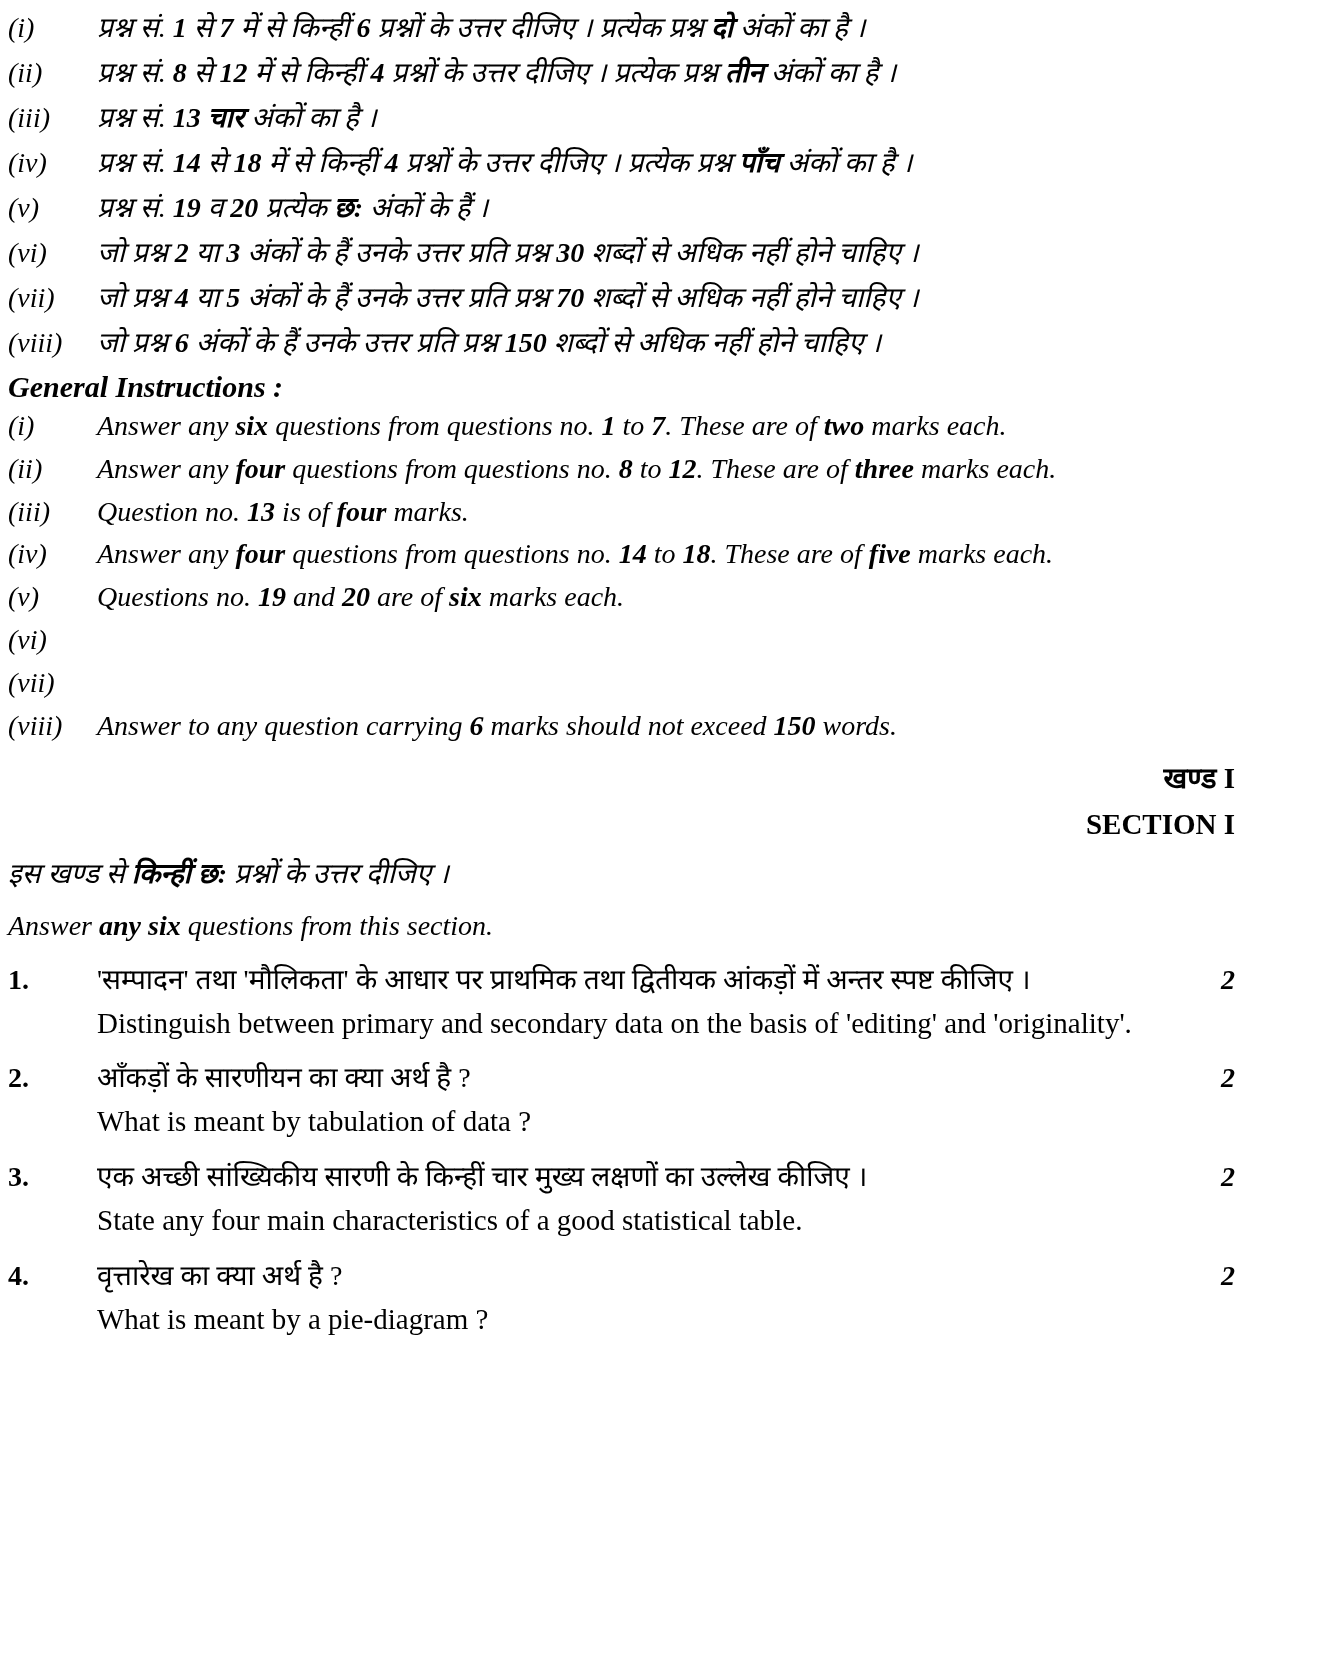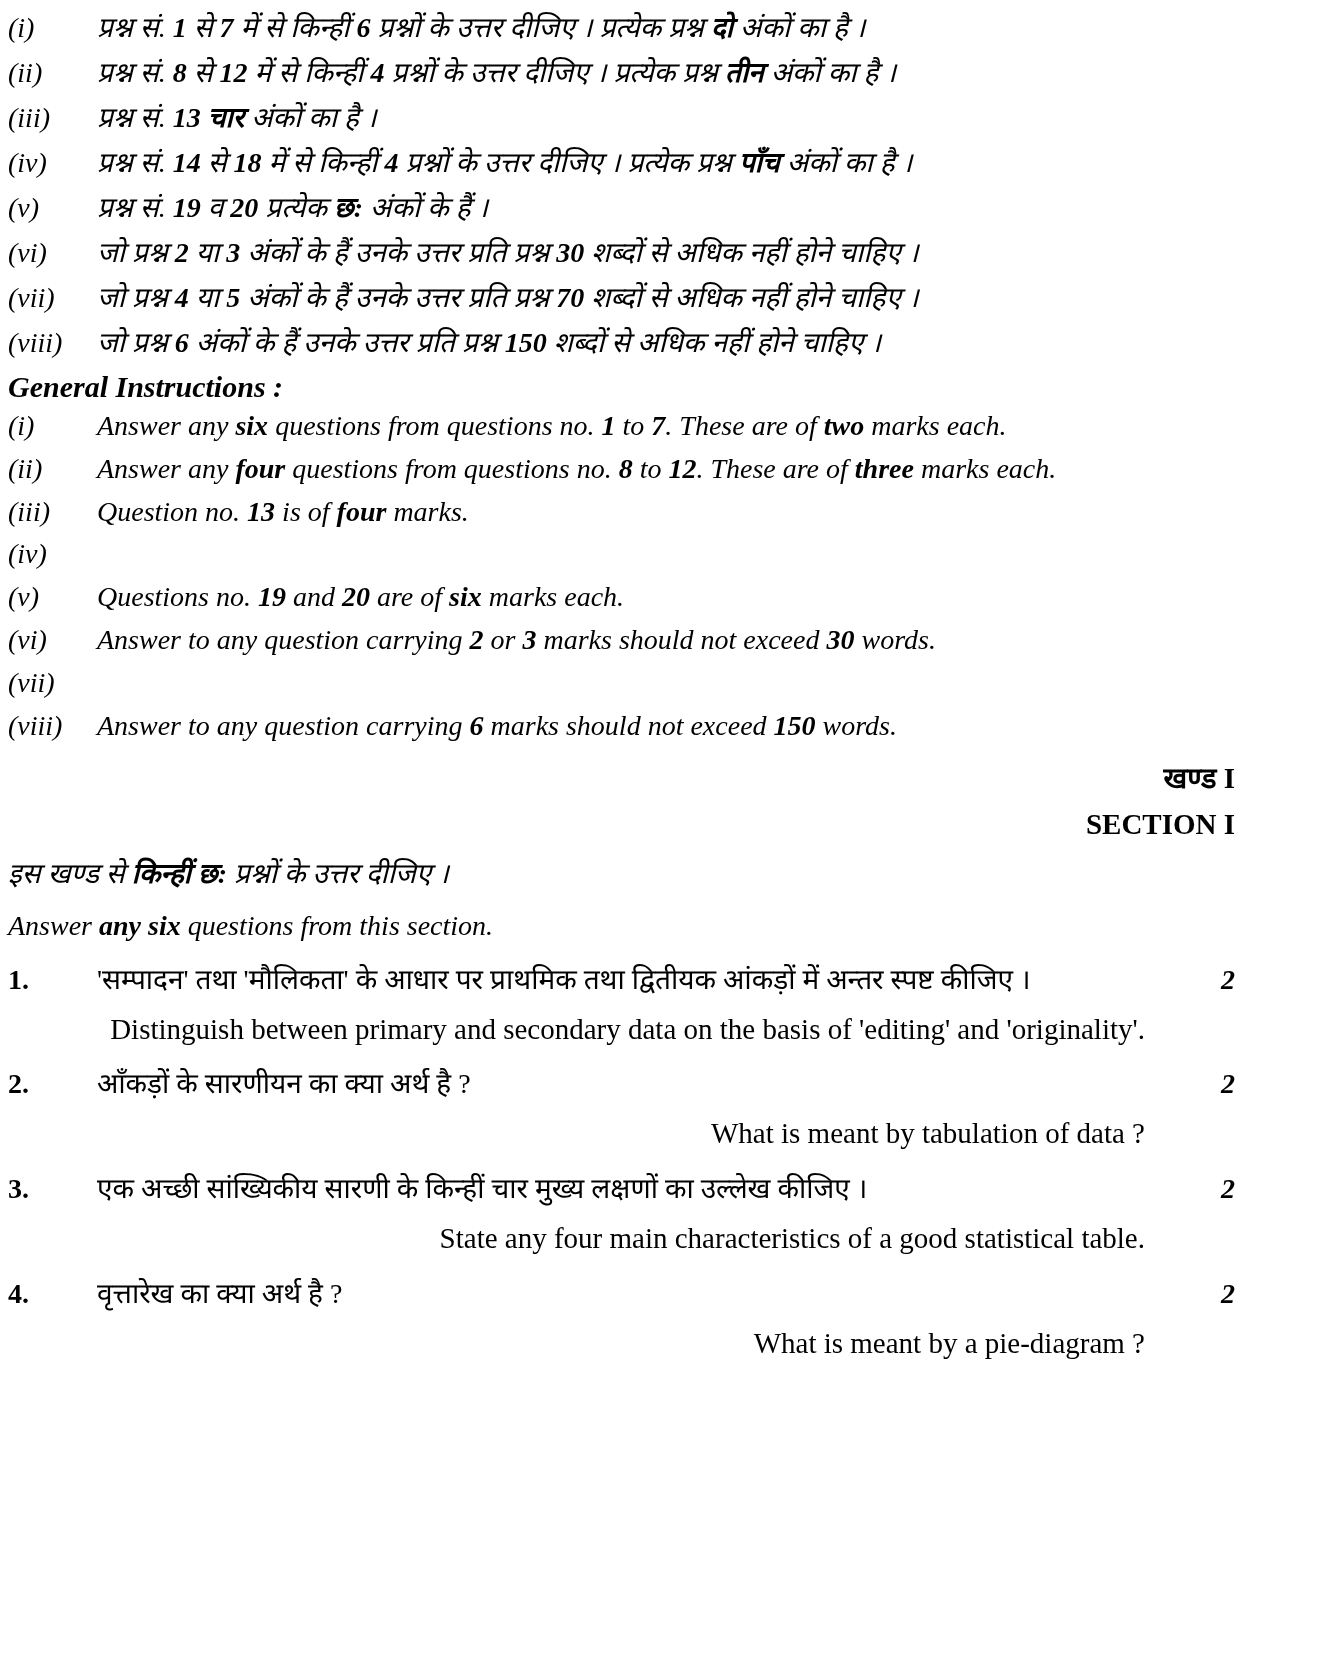--- a/index.html
+++ b/index.html
@@ -21,21 +21,21 @@
   
   .sec-h{text-align:right;font-weight:bold;font-size:29px;margin:12px 0 10px 0;}
   
   .note{font-size:28px;line-height:1.35;margin:14px 0 14px 0;font-style:italic;}
   
   .q{margin-bottom:14px;}
   .qrow{display:flex;align-items:flex-start;}
   .qnum{flex:none;width:89px;font-size:28px;font-weight:bold;line-height:1.5;}
   .qhindi{flex:none;width:1048px;font-size:28px;line-height:1.5;text-align:justify;}
   .qmarks{flex:1;text-align:right;font-size:28px;font-style:italic;font-weight:bold;align-self:flex-end;line-height:1.5;}
-  .qeng{flex:none;width:1048px;font-size:29px;line-height:1.4;margin-top:8px;text-align:right;}
+  .qeng{flex:none;width:1048px;font-size:29px;line-height:1.4;margin-top:2px;}
 </style>
 </head>
 <body>
 
 <div class="page">
 
   <div class="ilist hindi-italic" id="hindi-instructions">
       <div class="irow">
         <div class="inum">(i)</div>
         <div class="itext"><span>प्रश्न सं. </span><span class="b">1</span><span> से </span><span class="b">7</span><span> में से किन्हीं </span><span class="b">6</span><span> प्रश्नों के उत्तर दीजिए । प्रत्येक प्रश्न </span><span class="b">दो</span><span> अंकों का है ।</span></div>
@@ -80,28 +80,28 @@
       <div class="irow">
         <div class="inum">(ii)</div>
         <div class="itext"><span>Answer any </span><span class="b">four</span><span> questions from questions no. </span><span class="b">8</span><span> to </span><span class="b">12</span><span>. These are of </span><span class="b">three</span><span> marks each.</span></div>
       </div>
       <div class="irow">
         <div class="inum">(iii)</div>
         <div class="itext"><span>Question no. </span><span class="b">13</span><span> is of </span><span class="b">four</span><span> marks.</span></div>
       </div>
       <div class="irow">
         <div class="inum">(iv)</div>
+        <div class="itext"><span>Answer any </span><span class="b">four</span><span> questions from questions no. </span><span class="b">14</span><span> to </span><span class="b">18</span><span>. These are of </span><span class="b">five</span><span> marks each.</span></div>
       </div>
       <div class="irow">
         <div class="inum">(v)</div>
         <div class="itext"><span>Questions no. </span><span class="b">19</span><span> and </span><span class="b">20</span><span> are of </span><span class="b">six</span><span> marks each.</span></div>
       </div>
       <div class="irow">
         <div class="inum">(vi)</div>
-        <div class="itext"><span>Answer to any question carrying </span><span class="b">2</span><span> or </span><span class="b">3</span><span> marks should not exceed </span><span class="b">30</span><span> words.</span></div>
       </div>
       <div class="irow">
         <div class="inum">(vii)</div>
       </div>
       <div class="irow">
         <div class="inum">(viii)</div>
         <div class="itext"><span>Answer to any question carrying </span><span class="b">6</span><span> marks should not exceed </span><span class="b">150</span><span> words.</span></div>
       </div>
     </div>
 

